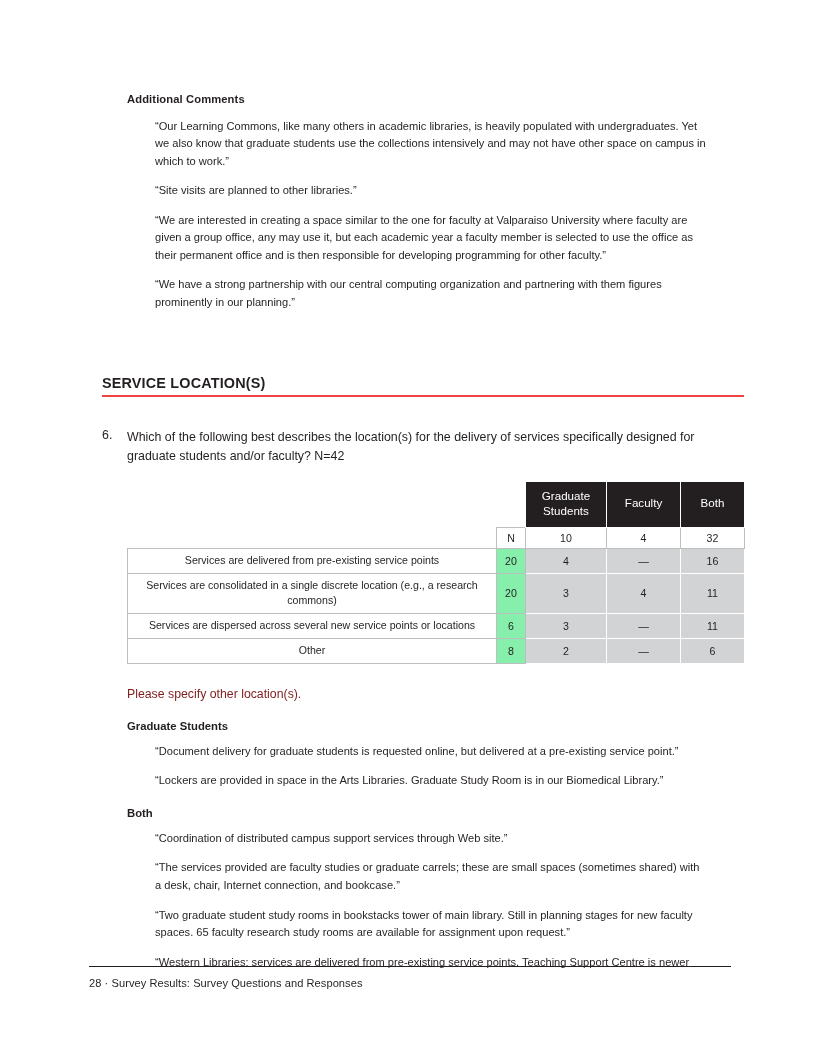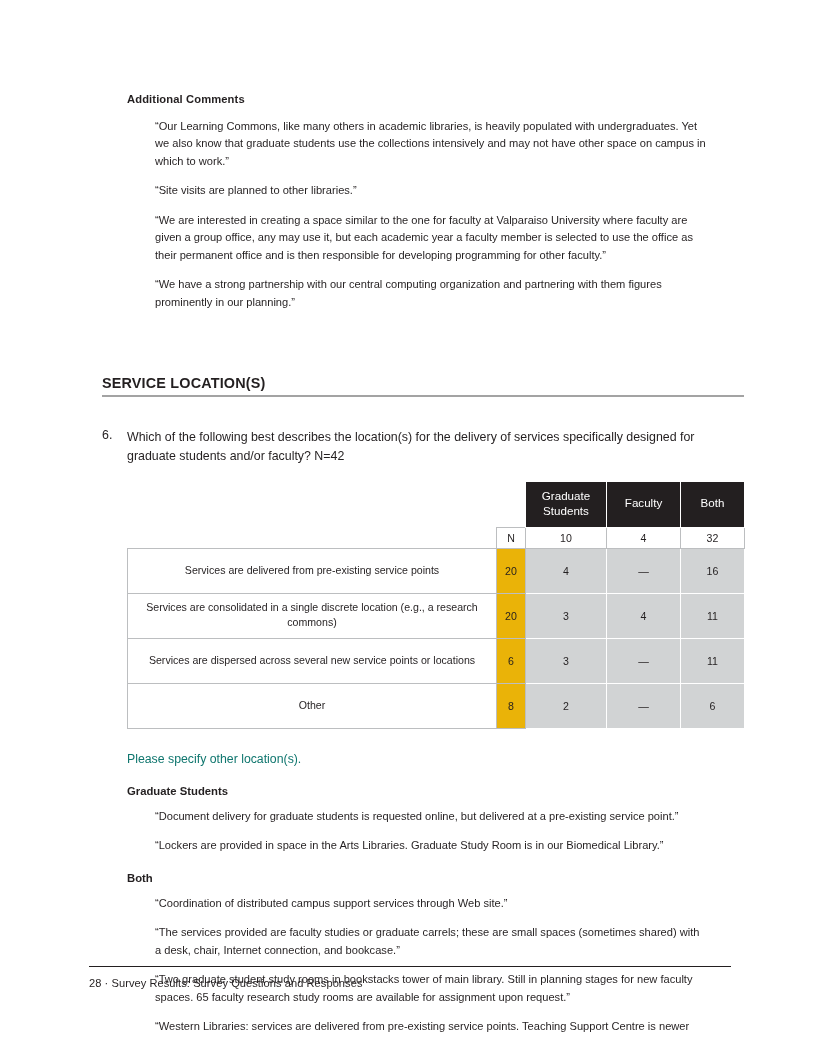--- a/index.html
+++ b/index.html
@@ -44,21 +44,21 @@
     line-height: 1.58;
     margin: 0 0 12px 53px;
     width: 552px;
     text-align: left;
   }
 
   
   .section-head {
     margin: 0;
     padding: 0 0 4px 0;
-    border-bottom: 2px solid #a3a3a3;
+    border-bottom: 2px solid #ef4444;
     width: 642px;
     font-size: 14.4px;
     font-weight: bold;
     letter-spacing: 0.012em;
     color: #231f20;
   }
 
   
   .question {
     position: relative;
@@ -132,38 +132,38 @@
   
   tr.data-row td.label {
     background: #ffffff;
     border: 1px solid #bcbec0;
     text-align: center;
     padding: 4px 6px 5px 6px;
     line-height: 1.42;
     font-size: 10.6px;
   }
   tr.data-row td.num-white {
-    background: #eab308;
+    background: #86efac;
     border: 1px solid #bcbec0;
     text-align: center;
     font-size: 10.6px;
-    padding: 16px 2px;
+    padding: 6px 2px;
   }
   tr.data-row td.num-grey {
     background: #d1d3d4;
     border: 1px solid #ffffff;
     text-align: center;
     font-size: 10.6px;
     padding: 4px 2px;
   }
 
   
   .plain-line {
     font-size: 12.3px;
-    color: #0f766e;
+    color: #7f1d1d;
     margin: 22px 0 0 25px;
     line-height: 1.4;
   }
   .grp-head {
     font-size: 11.3px;
     font-weight: bold;
     color: #231f20;
     margin: 17px 0 11px 25px;
   }
 

